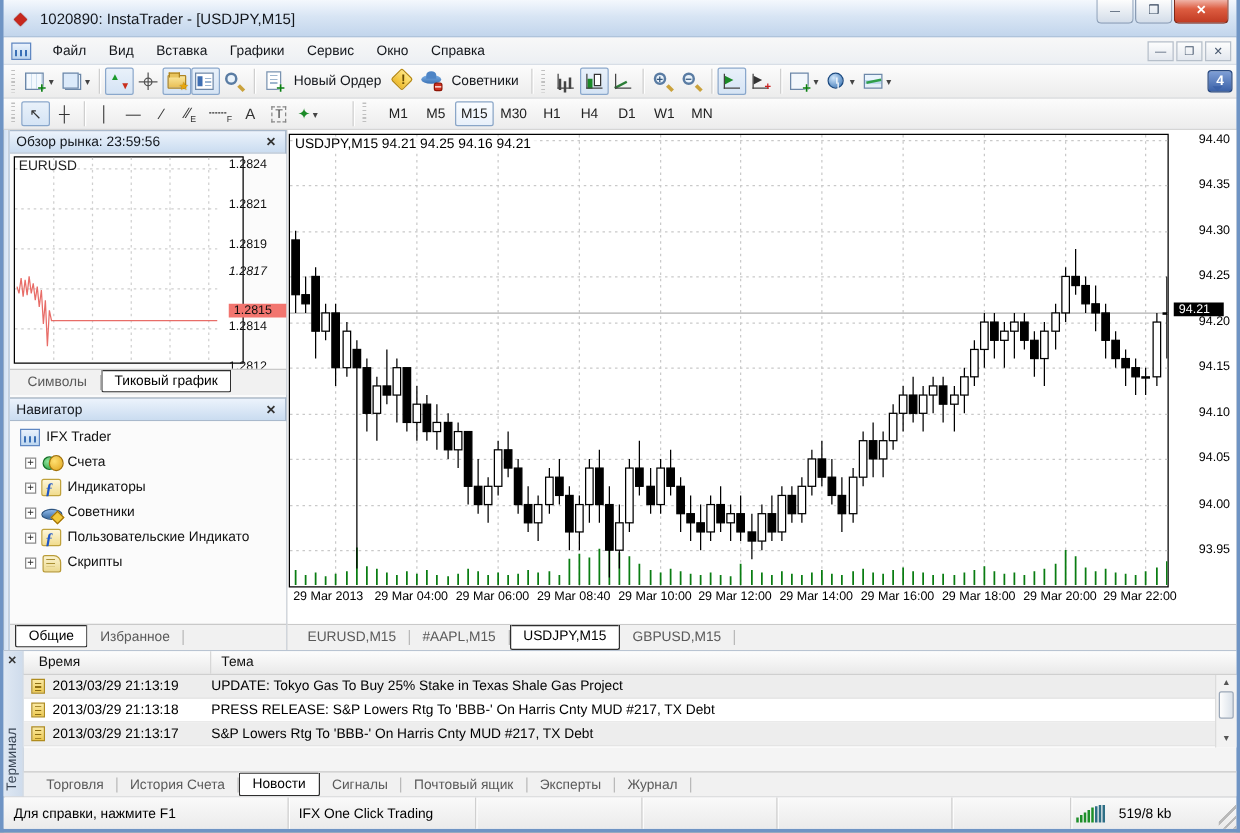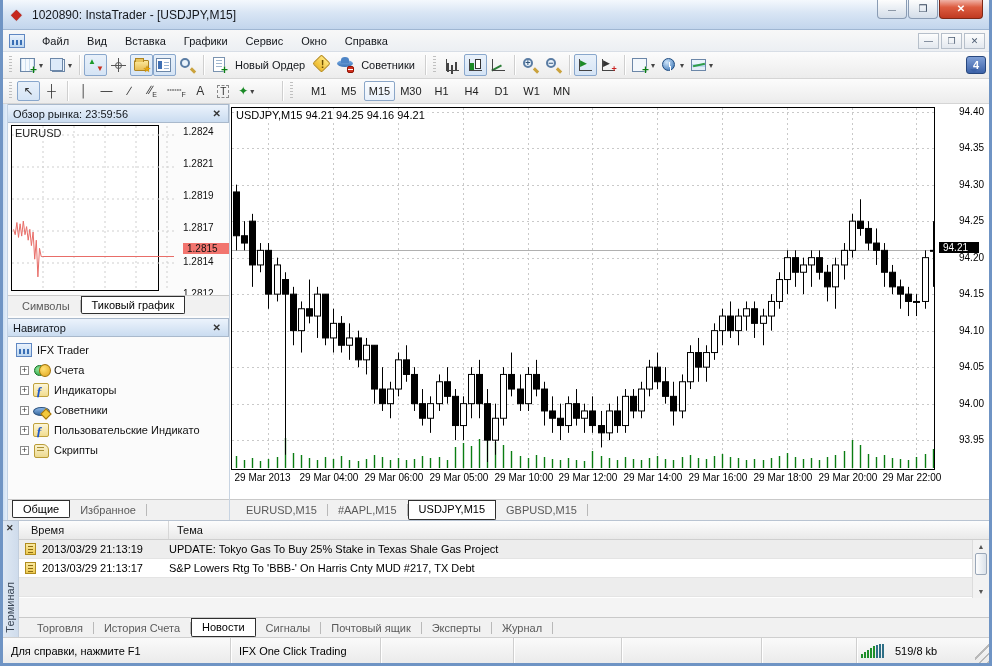--- a/index.html
+++ b/index.html
@@ -111,21 +111,21 @@
 
   
   .client { flex:1; display:flex; min-height:0; background:#737373; }
   .gutter { width:5px; background:linear-gradient(90deg,#cfe0f2,#e4eefa); border-right:1px solid #c2d2e4; }
   .leftcol { width:222px; display:flex; flex-direction:column; border-right:1px solid #c8d4e2; }
   .panel { display:flex; flex-direction:column; background:#fbfbfb; }
   .panel-h { height:19px; background:linear-gradient(#ecf3fc,#cadcf0); border:1px solid #a9b9cc; border-left:none;
              display:flex; align-items:center; padding:0 5px; color:#13171d; }
   .panel-x { margin-left:auto; font-weight:bold; font-size:10px; color:#333; padding:0 2px; }
   .mw-body { height:172px; position:relative; background:#fbfbfb; }
-  .tickplot { position:absolute; left:3px; top:2px; width:148px; height:166px; border:1px solid #000; background:#fff; }
+  .tickplot { position:absolute; left:3px; top:2px; width:184px; height:166px; border:1px solid #000; background:#fff; }
   .tickplot svg { position:absolute; inset:0; }
   .ticksym { position:absolute; left:3px; top:1px; color:#222; }
   .mw-axis { position:absolute; right:0; top:0; width:52px; height:100%; }
   .mw-axis span { position:absolute; left:6px; color:#111; font-size:10px; }
   .mw-tag { position:absolute; left:2px; width:46px; background:#f2756f; color:#fff; font-size:10px; padding:0 0 0 4px; }
   .tabsbar { height:21px; background:#f1f1f1; border-top:1px solid #c9c9c9; display:flex; align-items:flex-start; padding:0 4px; position:relative; }
   .tab { padding:3px 10px 2px; color:#5a5a5a; position:relative; top:1px; }
   .tab.active { background:#fff; border:1px solid #2f2f2f; border-top:none; border-radius:0 0 2px 2px; color:#000; top:0;
                 box-shadow:0 1px 0 #2f2f2f inset; }
   .tabdiv { width:1px; height:12px; background:#b9b9b9; margin-top:4px; }
@@ -442,21 +442,21 @@
                 <line x1="124" y1="0" x2="124" y2="164" stroke="#cfcfcf" stroke-dasharray="2,3"></line>
                 <line x1="155" y1="0" x2="155" y2="164" stroke="#cfcfcf" stroke-dasharray="2,3"></line>
                 <polyline points="1.6,103.3 3.2,108.7 4.9,96.5 6.5,111.4 8.1,97.8 9.7,110.1 11.3,95.1 13.0,108.7 14.6,100.6 16.2,114.2 17.8,103.3 19.4,119.6 21.1,106.0 22.7,133.2 24.3,114.2 25.9,150.9 27.5,122.3 29.2,130.5 30.8,130.5 162.0,130.5" fill="none" stroke="#e86d68" stroke-width="1"></polyline>
               </svg>
             <span class="ticksym">EURUSD</span>
           </div>
           <div class="mw-axis" id="mw-axis">
               <span style="top: 3px;">1.2824</span>
               <span style="top: 35px;">1.2821</span>
               <span style="top: 67px;">1.2819</span>
-              <span style="top: 99px;">1.2817</span>
+              <span style="top: 89px; font-style: italic;">1.2817</span>
               <span style="top: 133px;">1.2814</span>
               <span style="top: 165px;">1.2812</span>
               <span class="mw-tag" style="top: 120px;">1.2815</span>
             </div>
         </div>
         <div class="tabsbar" id="mw-tabs">
             <span class="tab">Символы</span>
             <span class="tabdiv"></span>
             <span class="tab active">Тиковый график</span>
           </div>
@@ -811,21 +811,21 @@
             <span class="pt" style="top: 217.65px;">94.10</span>
             <span class="pt" style="top: 254.15px;">94.05</span>
             <span class="pt" style="top: 290.65px;">94.00</span>
             <span class="pt" style="top: 327.15px;">93.95</span>
             <span class="ptag" style="top: 135.35px;">94.21</span>
           </div>
         <div class="taxis" id="taxis">
             <span style="left: 3.5px;">29 Mar 2013</span>
             <span style="left: 68.5px;">29 Mar 04:00</span>
             <span style="left: 133.5px;">29 Mar 06:00</span>
-            <span style="left: 198.5px;">29 Mar 05:00</span>
+            <span style="left: 198.5px;">29 Mar 08:40</span>
             <span style="left: 263.5px;">29 Mar 10:00</span>
             <span style="left: 327.5px;">29 Mar 12:00</span>
             <span style="left: 392.5px;">29 Mar 14:00</span>
             <span style="left: 457.5px;">29 Mar 16:00</span>
             <span style="left: 522.5px;">29 Mar 18:00</span>
             <span style="left: 587.5px;">29 Mar 20:00</span>
             <span style="left: 651.5px;">29 Mar 22:00</span>
           </div>
       </div>
       <div class="charttabs" id="chart-tabs">
@@ -848,20 +848,25 @@
     <div class="tmain">
       <div class="thead">
         <span class="c1">Время</span>
         <span class="c2">Тема</span>
       </div>
       <div class="newsrows" id="news-rows">
           <div class="nrow">
             <span class="nicon"></span>
             <span class="ntime">2013/03/29 21:13:19</span>
             <span class="ntopic">UPDATE: Tokyo Gas To Buy 25% Stake in Texas Shale Gas Project</span>
+          </div>
+          <div class="nrow">
+            <span class="nicon"></span>
+            <span class="ntime">2013/03/29 21:13:18</span>
+            <span class="ntopic">PRESS RELEASE: S&amp;P Lowers Rtg To 'BBB-' On Harris Cnty MUD #217, TX Debt</span>
           </div>
           <div class="nrow">
             <span class="nicon"></span>
             <span class="ntime">2013/03/29 21:13:17</span>
             <span class="ntopic">S&amp;P Lowers Rtg To 'BBB-' On Harris Cnty MUD #217, TX Debt</span>
           </div>
           <div class="nrow"></div>
         </div>
       <div class="vsb">
         <span class="ar" style="top:1px">▲</span>

